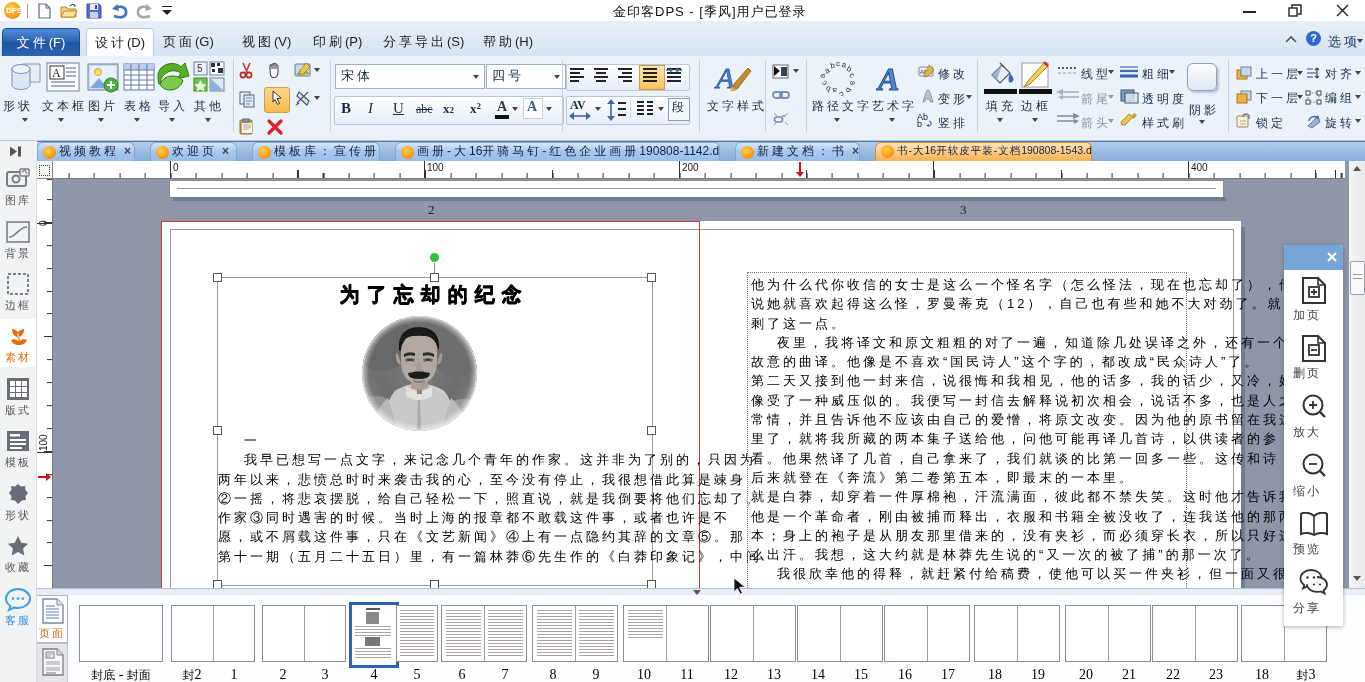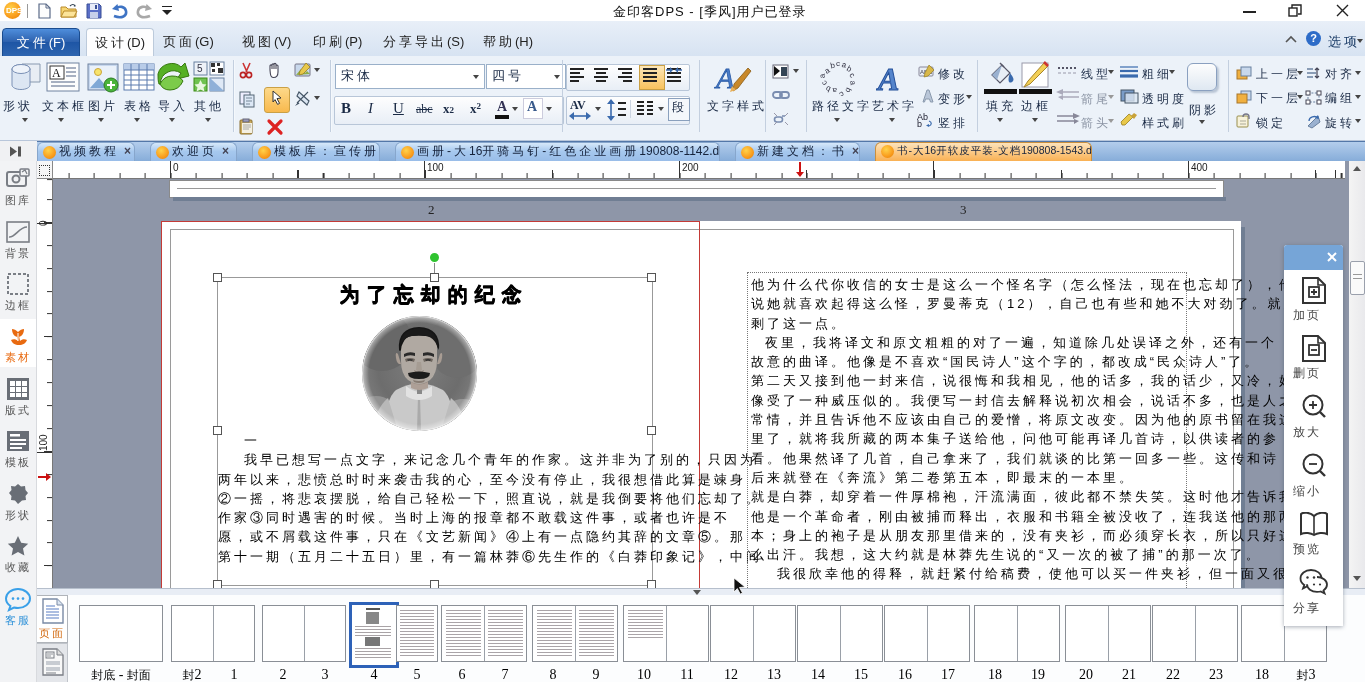--- a/index.html
+++ b/index.html
@@ -581,21 +581,21 @@
 两年以来，悲愤总时时来袭击我的心，至今没有停止，我很想借此算是竦身
 ②一摇，将悲哀摆脱，给自己轻松一下，照直说，就是我倒要将他们忘却了。
 作家③同时遇害的时候。当时上海的报章都不敢载这件事，或者也许是不
 愿，或不屑载这件事，只在《文艺新闻》④上有一点隐约其辞的文章⑤。那
 第十一期（五月二十五日）里，有一篇林莽⑥先生作的《白莽印象记》，中间</div>
 
   <div class="abs" style="left:711px;top:111px;width:438px;height:316px;border:1px dotted #777"></div>
   <div class="abs cjk" style="left:715px;top:114px;width:436px;font-size:13px;line-height:19.3px;color:#000;white-space:pre">他为什么代你收信的女士是这么一个怪名字（怎么怪法，现在也忘却了），他
 说她就喜欢起得这么怪，罗曼蒂克（12），自己也有些和她不大对劲了。就只
 剩了这一点。
-<span style="margin-left:14px">夜里，我将译文和原文粗粗的对了一遍，知道除几处误译之外，还有一个</span>
+<span style="margin-left:26px">夜里，我将译文和原文粗粗的对了一遍，知道除几处误译之外，还有一个</span>
 故意的曲译。他像是不喜欢“国民诗人”这个字的，都改成“民众诗人”了。
 第二天又接到他一封来信，说很悔和我相见，他的话多，我的话少，又冷，好
 像受了一种威压似的。我便写一封信去解释说初次相会，说话不多，也是人之
 常情，并且告诉他不应该由自己的爱憎，将原文改变。因为他的原书留在我这
 里了，就将我所藏的两本集子送给他，问他可能再译几首诗，以供读者的参
 看。他果然译了几首，自己拿来了，我们就谈的比第一回多一些。这传和诗，
 后来就登在《奔流》第二卷第五本，即最末的一本里。
 就是白莽，却穿着一件厚棉袍，汗流满面，彼此都不禁失笑。这时他才告诉我
 他是一个革命者，刚由被捕而释出，衣服和书籍全被没收了，连我送他的那两
 本；身上的袍子是从朋友那里借来的，没有夹衫，而必须穿长衣，所以只好这

